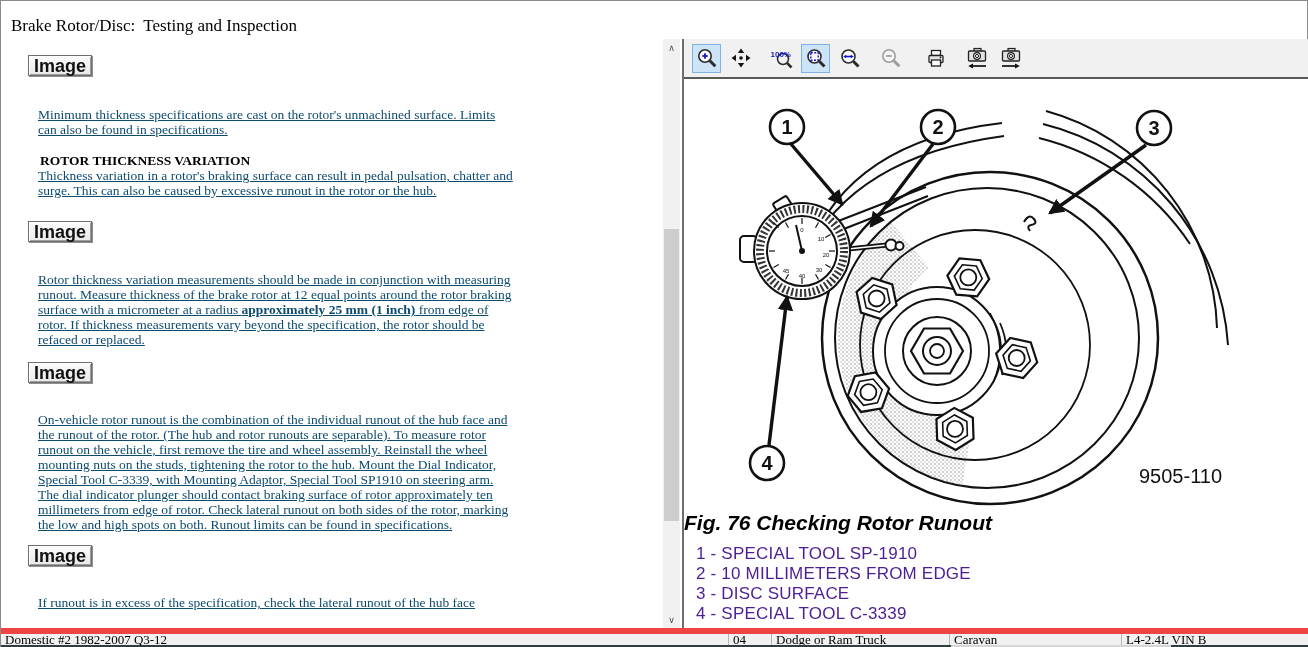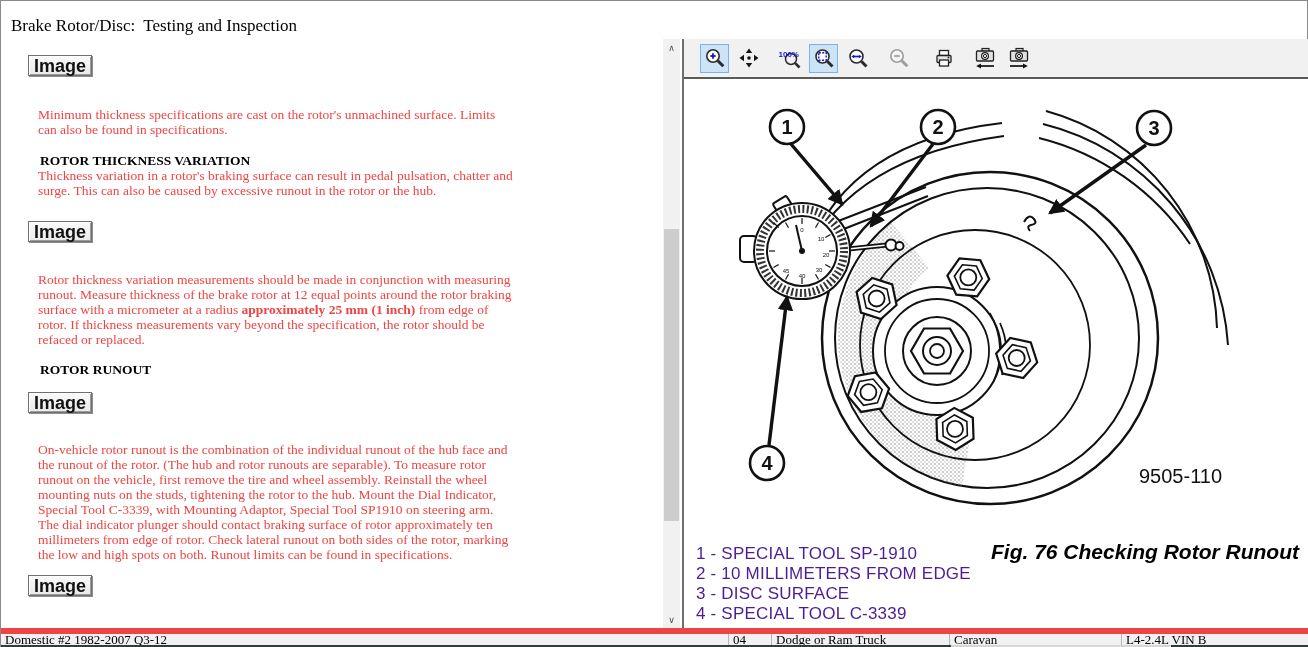--- a/index.html
+++ b/index.html
@@ -14,22 +14,22 @@
   .titlebar .title { font-size:17px; color:#000; white-space:pre; }
 
   
   .main { position:absolute; left:0; top:38px; width:1308px; height:589px; }
 
   
   .left-panel { position:absolute; left:0; top:0; width:681px; height:589px;
                 background:#fff; overflow:hidden; }
   .doc { position:absolute; left:0; top:0; width:660px; height:589px;
          padding:16px 0 0 27px; overflow:hidden; }
-  .doc p { font-size:13.5px; line-height:15px; color:#ef4444;
-           margin-left:10px; width:478px; }
+  .doc p { font-size:13.5px; line-height:15px; color:#0c4a6e;
+           margin-left:10px; width:478px;text-decoration:underline; }
   .doc h3 { font-size:13.5px; line-height:15px; font-weight:bold; color:#000;margin-left:12px; }
   .img-btn { display:block; width:64px; height:21px;
              background:linear-gradient(#fbfbfb,#e9e9e9);
              border:1px solid #6f6f6f;
              box-shadow: inset 1px 1px 0 #ffffff, inset -1px -1px 0 #9c9c9c, 1px 1px 0 #8f8f8f;
              font-family:"Liberation Sans", sans-serif; font-weight:bold;
              font-size:18px; color:#111; text-align:center; cursor:pointer; }
   .mt-btn1{margin-top:0;} .mt-para1{margin-top:31px;} .mt-h1{margin-top:16px;}
   .mt-btn2{margin-top:23px;} .mt-para3{margin-top:30px;} .mt-h2{margin-top:15px;}
   .mt-btn3{margin-top:15px;} .mt-para4{margin-top:29px;} .mt-btn4{margin-top:13px;}
@@ -44,33 +44,33 @@
                 background:#f1f1f1; cursor:pointer; }
   .scroll-up { top:0; } .scroll-down { bottom:0; }
   .scroll-thumb { position:absolute; left:1px; top:190px; width:15px; height:292px;
                   background:#cdcdcd; cursor:pointer; }
 
   
   .right-panel { position:absolute; left:681px; top:0; width:627px; height:589px;
                  background:#fff; border-left:2px solid #6e6e6e; }
   .toolbar { position:absolute; left:0; top:0; width:100%; height:40px;
              background:#f1f1f1; border-bottom:2px solid #5a5a5a;
-             display:flex; align-items:center; padding-left:16px; }
+             display:flex; align-items:center; padding-left:8px; }
   .tbtn { width:29px; height:29px; display:flex; align-items:center; justify-content:center;
           background:transparent; border:1px solid transparent; margin-right:5px; cursor:pointer; }
   .tbtn.active { background:#cde3f6; border:1px solid #7fb2e5; }
   .tbtn.disabled { cursor:default; }
   .gap-md { margin-right:12px; } .gap-lg { margin-right:16px; }
 
   .figure-area { position:absolute; left:0; top:42px; width:625px; height:547px;
                  background:#fff; overflow:hidden; }
   .diagram { position:absolute; left:6px; top:2px; }
-  .fig-caption { position:absolute; left:0; top:430px; width:615px; text-align:right;
+  .fig-caption { position:absolute; left:0; top:430px; width:615px; text-align:left;
                  font-family:"Liberation Sans", sans-serif; font-weight:bold; font-style:italic;
-                 font-size:21px; color:#000;margin-top:29px; }
+                 font-size:21px; color:#000; }
   .legend { position:absolute; left:12px; top:463px;
             font-family:"Liberation Sans", sans-serif; font-size:17px; color:#4c1d95; }
   .legend div { line-height:20px; letter-spacing:0.2px; }
 
   
   .statusbar { position:absolute; left:0; top:627px; width:1308px; height:17px;
                background:#f1f1f1; border-top:6px solid #ef4444;
                display:flex; font-size:13px; color:#000; }
   .statusbar .cell { height:100%; padding:0 4px; display:flex; align-items:center;
                      border-left:1px solid #b5b5b5; overflow:hidden; white-space:nowrap; }
@@ -94,21 +94,20 @@
   <div class="main">
 
     <div class="left-panel">
       <div class="doc">
         <button class="img-btn mt-btn1">Image</button>
         <p class="mt-para1">Minimum thickness specifications are cast on the rotor's unmachined surface. Limits can also be found in specifications.</p>
         <h3 class="mt-h1">ROTOR THICKNESS VARIATION</h3>
         <p>Thickness variation in a rotor's braking surface can result in pedal pulsation, chatter and surge. This can also be caused by excessive runout in the rotor or the hub.</p>
         <button class="img-btn mt-btn2">Image</button>
         <p class="mt-para3"><span>Rotor thickness variation measurements should be made in conjunction with measuring runout. Measure thickness of the brake rotor at 12 equal points around the rotor braking surface with a micrometer at a radius </span><b>approximately 25 mm (1 inch)</b><span> from edge of rotor. If thickness measurements vary beyond the specification, the rotor should be refaced or replaced.</span></p>
-        <h3 class="mt-h2">ROTOR RUNOUT</h3>
         <button class="img-btn mt-btn3">Image</button>
         <p class="mt-para4">On-vehicle rotor runout is the combination of the individual runout of the hub face and the runout of the rotor. (The hub and rotor runouts are separable). To measure rotor runout on the vehicle, first remove the tire and wheel assembly. Reinstall the wheel mounting nuts on the studs, tightening the rotor to the hub. Mount the Dial Indicator, Special Tool C-3339, with Mounting Adaptor, Special Tool SP1910 on steering arm. The dial indicator plunger should contact braking surface of rotor approximately ten millimeters from edge of rotor. Check lateral runout on both sides of the rotor, marking the low and high spots on both. Runout limits can be found in specifications.</p>
         <button class="img-btn mt-btn4">Image</button>
         <p class="mt-para5">If runout is in excess of the specification, check the lateral runout of the hub face</p>
       </div>
 
       <div class="scrollbar">
         <div class="scroll-btn scroll-up">
             <span>∧</span>
           </div>

